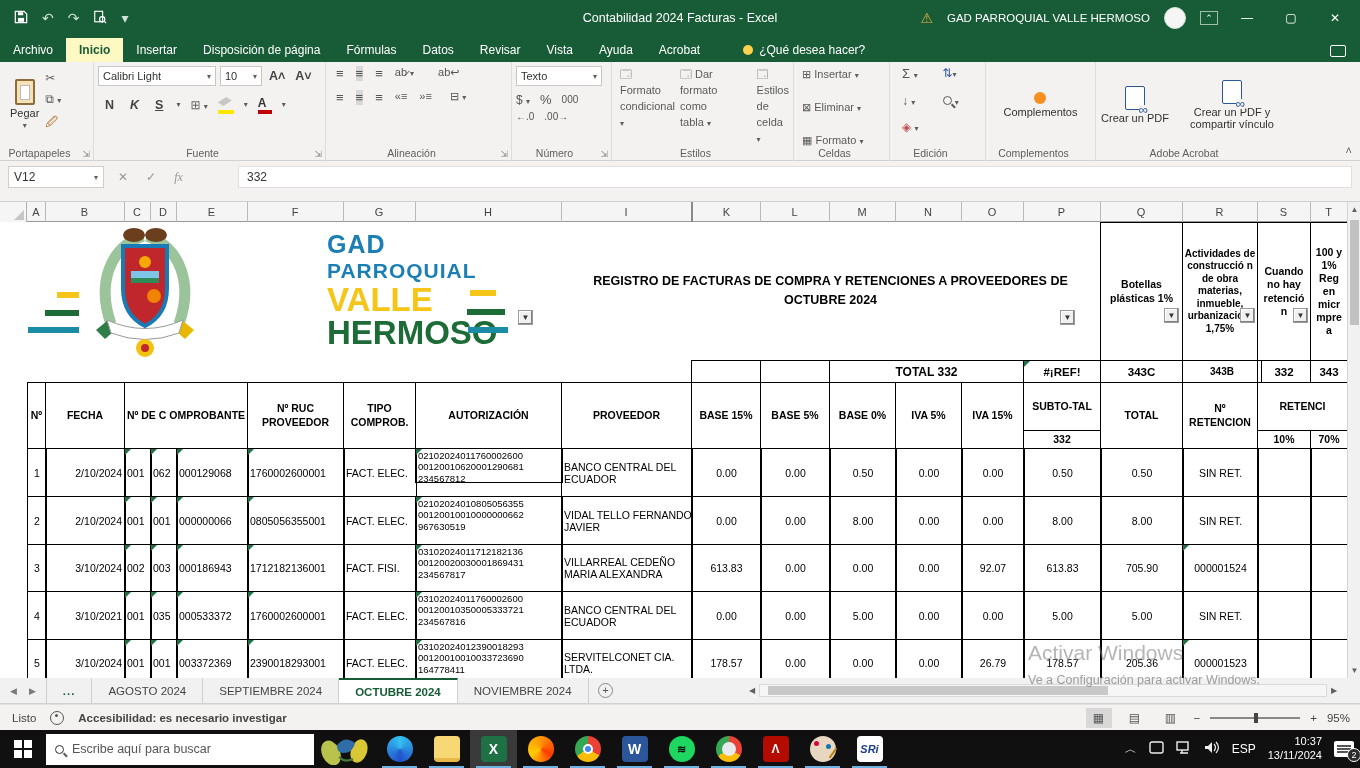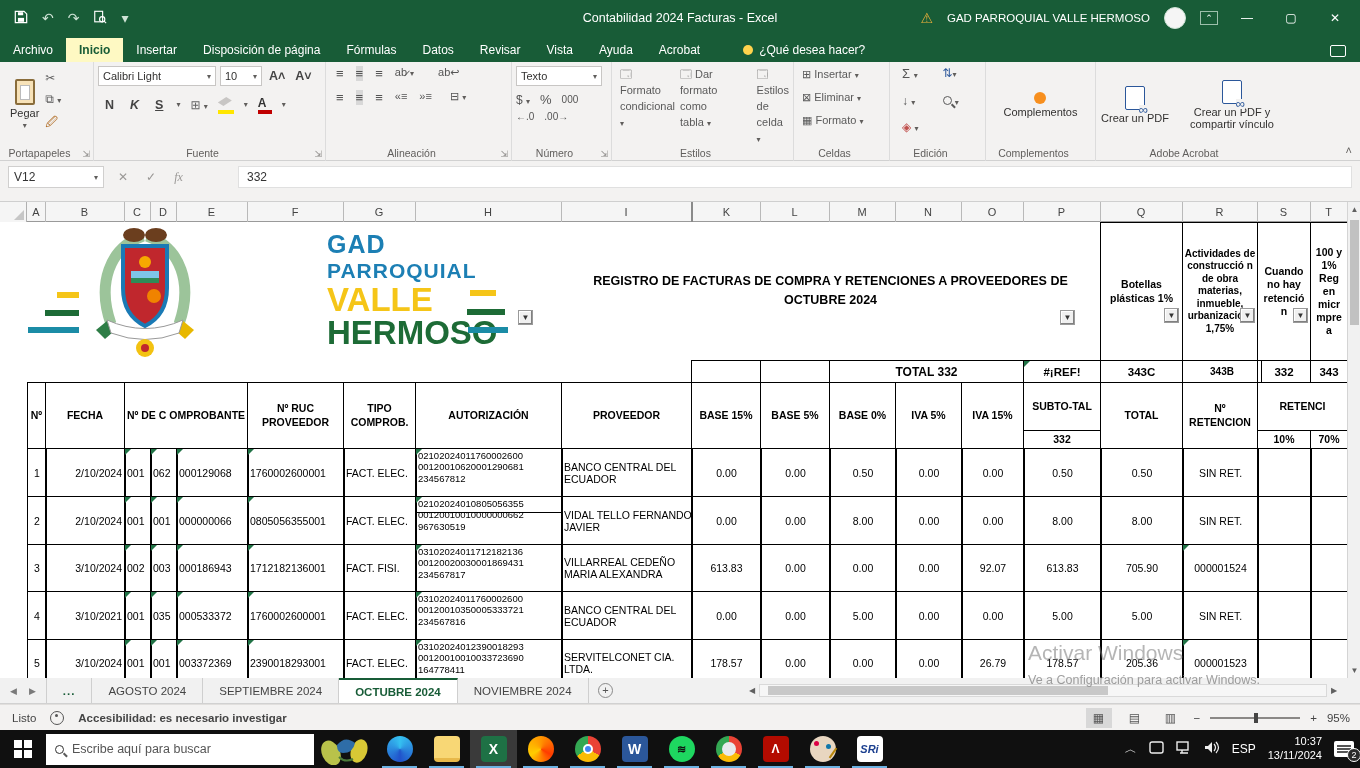--- a/index.html
+++ b/index.html
@@ -284,21 +284,21 @@
   <div class="rgroup" style="width:182px">
     <div class="rg-body" style="display:flex; gap:5px; padding-left:4px;">
       <span class="smbtn" style="font-size:11px;">🗔 <span>Formato condicional</span> <span class="dd">▾</span></span>
       <span class="smbtn" style="font-size:11px;">🗔 <span>Dar formato como tabla</span> <span class="dd">▾</span></span>
       <span class="smbtn" style="font-size:11px;padding-left:32px;">🗔 <span>Estilos de celda</span> <span class="dd">▾</span></span>
     </div>
     <div class="rg-label">Estilos</div>
   </div>
 
   <div class="rgroup" style="width:96px">
-    <div class="rg-body" style="display:flex; flex-direction:column; gap:5px; padding-left:4px;">
+    <div class="rg-body" style="display:flex; flex-direction:column; gap:15px; padding-left:4px;">
       <span class="smbtn" style="font-size:11px;">⊞ <span>Insertar</span> <span class="dd">▾</span></span>
       <span class="smbtn" style="font-size:11px;">⊠ <span>Eliminar</span> <span class="dd">▾</span></span>
       <span class="smbtn" style="font-size:11px;">▦ <span>Formato</span> <span class="dd">▾</span></span>
     </div>
     <div class="rg-label">Celdas</div>
   </div>
 
   <div class="rgroup" style="width:96px">
     <div class="rg-body" style="display:grid; grid-template-columns:1fr 1fr; gap:4px 2px; padding-left:8px; color:#555;">
       <span style="font-size:13px;"><span>Σ</span> <span class="dd">▾</span></span>
@@ -491,21 +491,21 @@
         <span class="gt"></span>
         <span>000129068</span>
       </div>
       <div class="cell hl" style="left: 247px; top: 226px; width: 98px; height: 49px;">
         <span class="gt"></span>
         <span>1760002600001</span>
       </div>
       <div class="cell hl" style="left: 343px; top: 226px; width: 74px; height: 49px;">
         <span>FACT. ELEC.</span>
       </div>
-      <div class="cell hl aut" style="left: 415px; top: 226px; width: 148px; height: 65px;"><span class="gt"></span><span>02102024011760002600
+      <div class="cell hl aut" style="left: 415px; top: 226px; width: 148px; height: 35px;"><span class="gt"></span><span>02102024011760002600
 00120010620001290681
 234567812</span></div>
       <div class="cell hl wrap hl" style="left: 561px; top: 226px; width: 132px; height: 49px;">
         <span>BANCO CENTRAL DEL ECUADOR</span>
       </div>
       <div class="cell" style="left: 691px; top: 226px; width: 71px; height: 49px;">
         <span>0.00</span>
       </div>
       <div class="cell" style="left: 760px; top: 226px; width: 71px; height: 49px;">
         <span>0.00</span>

